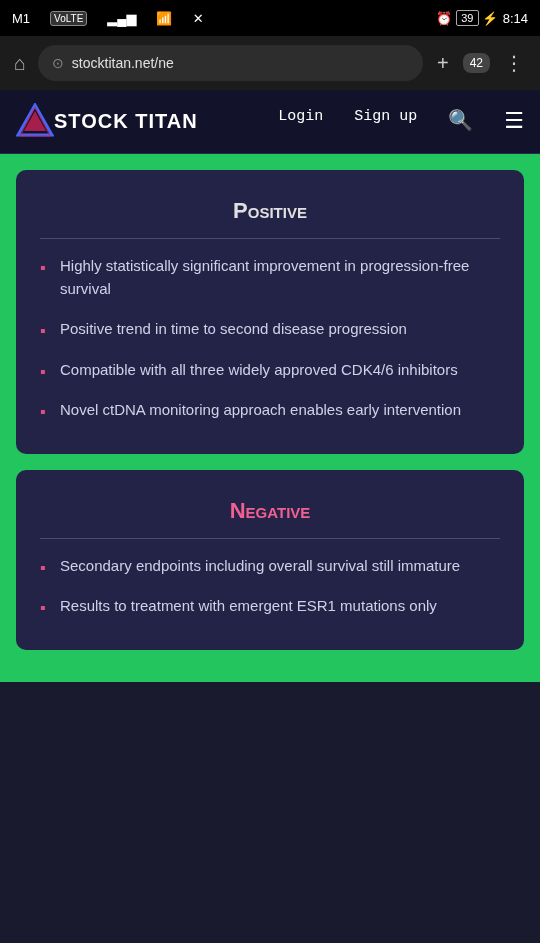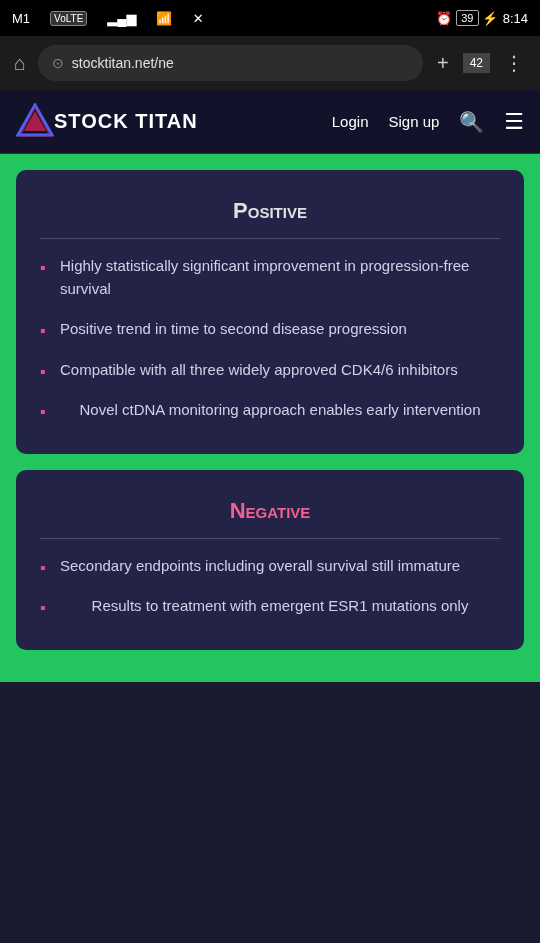--- a/index.html
+++ b/index.html
@@ -74,21 +74,21 @@
       font-size: 20px;
       padding: 4px 6px;
       cursor: pointer;
       display: flex;
       align-items: center;
       justify-content: center;
     }
     .tab-count {
       background: #444;
       color: #fff;
-      border-radius: 0;
+      border-radius: 8px;
       font-size: 12px;
       padding: 3px 7px;
       cursor: pointer;
     }
 
     
     .navbar {
       background: #12122a;
       display: flex;
       align-items: center;
@@ -108,22 +108,22 @@
     .logo-text {
       color: #fff;
       font-size: 20px;
       font-weight: 800;
       letter-spacing: 1px;
       text-transform: uppercase;
     }
     .nav-links {
       margin-left: auto;
       display: flex;
-      align-items: center;
-      gap: 20px;
+      gap: 31px;
+      font-family: Liberation Mono, monospace;
     }
     .nav-link {
       color: #fff;
       font-size: 15px;
       cursor: pointer;
       text-decoration: none;
     }
     .nav-icon {
       color: #fff;
       font-size: 20px;
@@ -175,21 +175,20 @@
     .bullet-list li {
       color: #d0d0e8;
       font-size: 15px;
       line-height: 1.5;
       padding-left: 20px;
       margin-bottom: 18px;
       position: relative;
     }
     .bullet-list li:last-child {
       margin-bottom: 0;
-      text-align: center;
     }
     .bullet-list li::before {
       content: '▪';
       color: #e05080;
       position: absolute;
       left: 0;
       top: 1px;
       font-size: 16px;
     }
 

